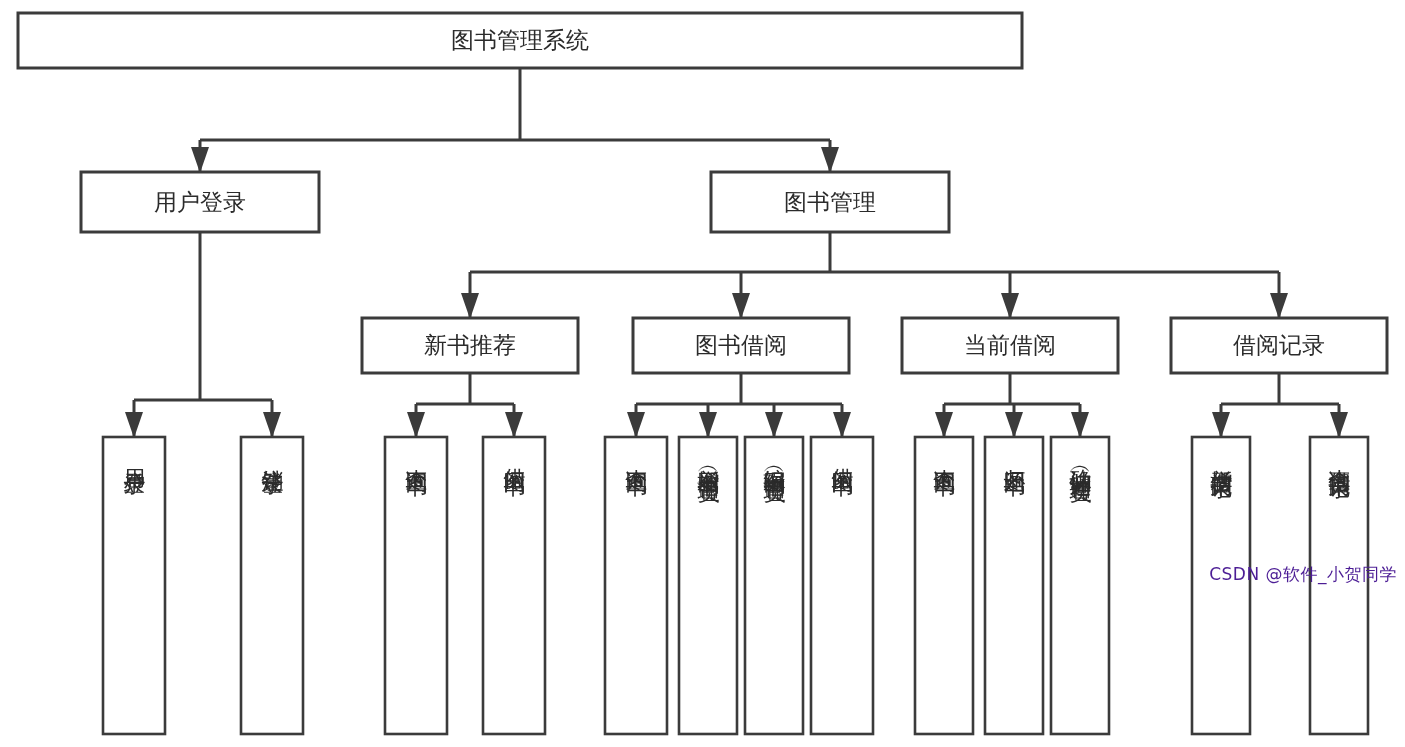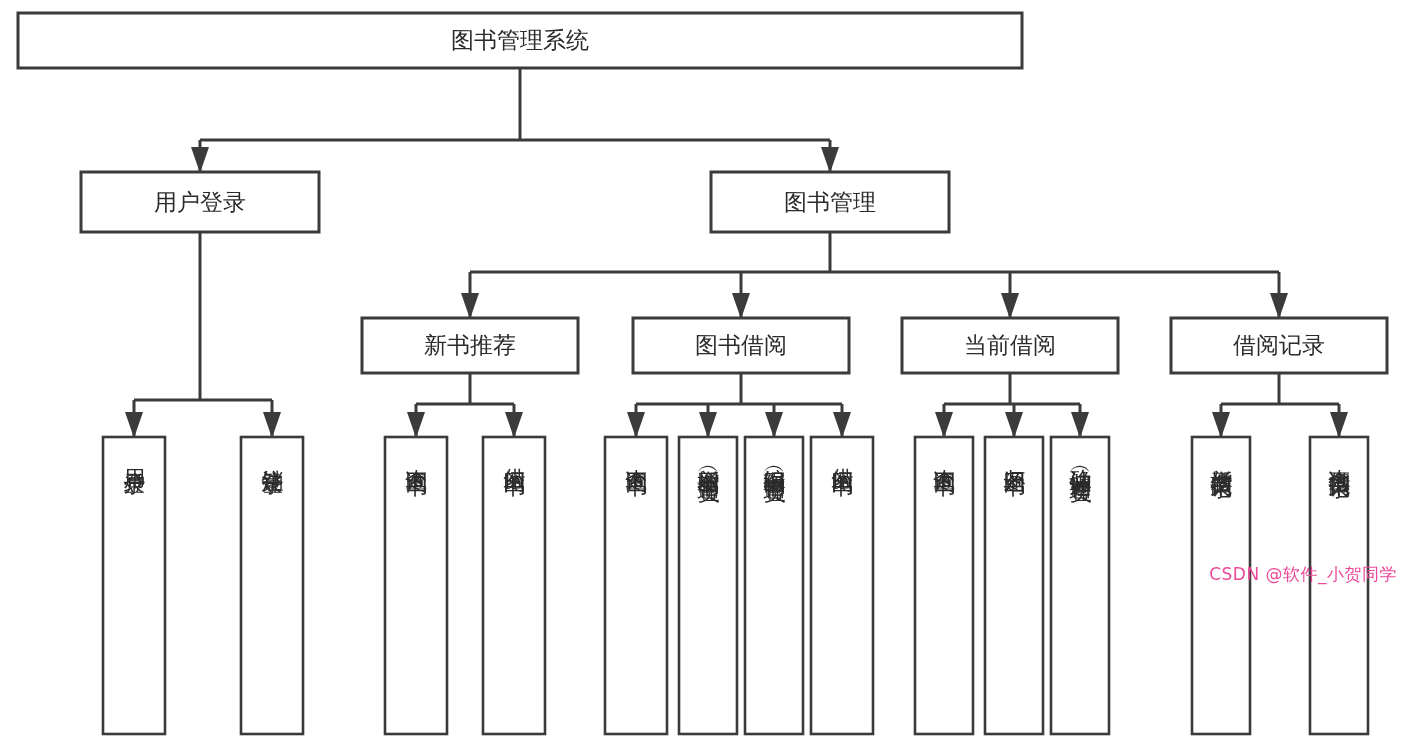--- a/index.html
+++ b/index.html
@@ -70,21 +70,21 @@
     letter-spacing: 2px;
     color: #2b2b2b;
     white-space: nowrap;
   }
   .watermark {
     position: absolute;
     right: 8px;
     bottom: 3px;
     font-family: "DejaVu Sans", "Liberation Sans", sans-serif;
     font-size: 17px;
-    color: #ec4899;
+    color: #4c1d95;
     letter-spacing: 0.5px;
     white-space: nowrap;
   }
 </style>
 </head>
 <body>
 
 <div id="diagram-root">
 
   <svg id="flow-svg" viewBox="0 0 1405 747" xmlns="http://www.w3.org/2000/svg">

